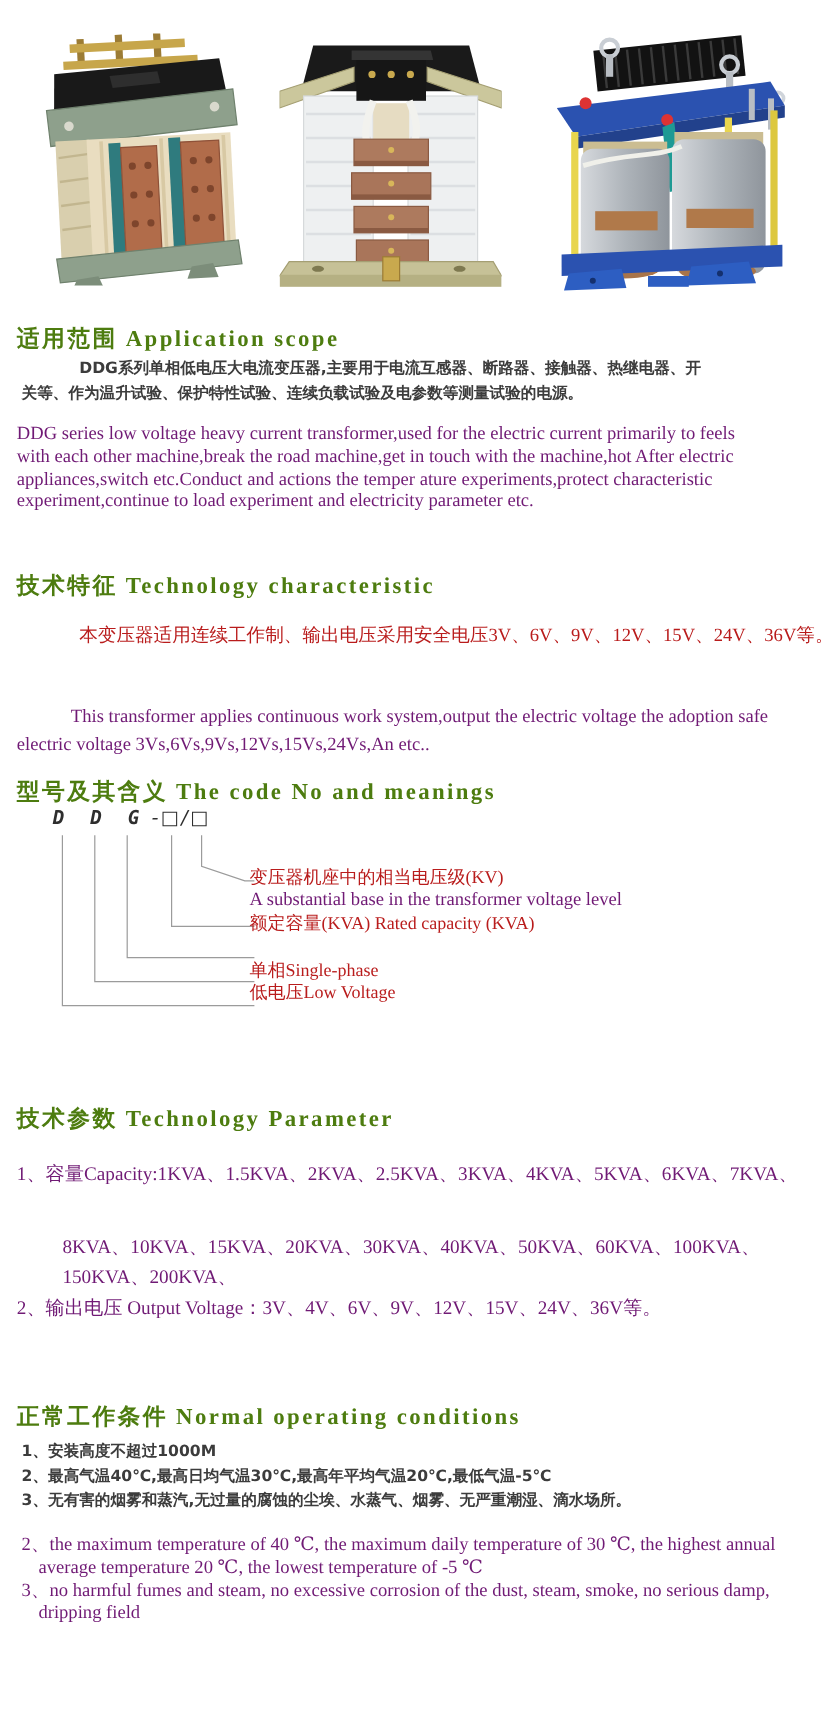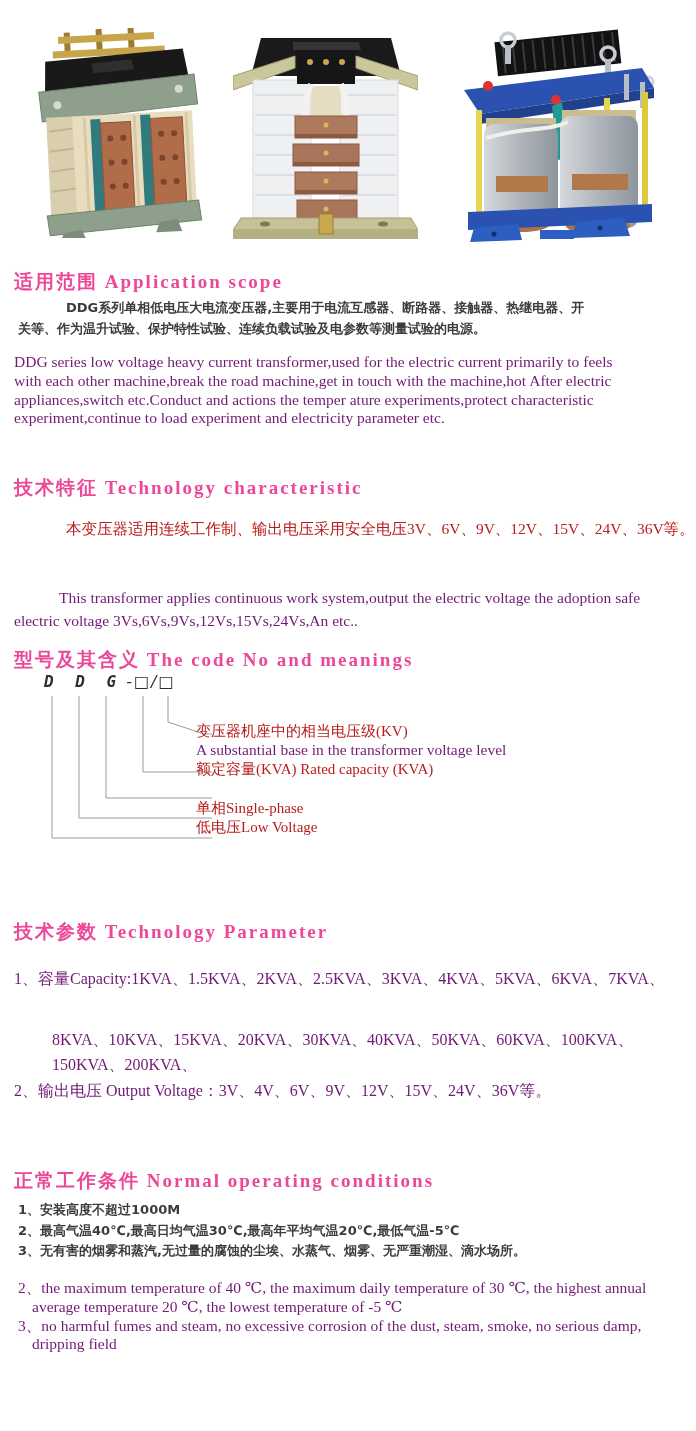--- a/index.html
+++ b/index.html
@@ -2,37 +2,37 @@
 <html><head>
 <meta charset="utf-8">
 <title></title>
 <style>
   html,body{margin:0;padding:0;background:#ffffff;}
   .page{position:relative;width:696px;height:1431px;background:#ffffff;overflow:hidden;
         font-family:"Liberation Serif","DejaVu Serif",serif;color:#222;}
   .abs{position:absolute;}
   
   .h-green{position:absolute;left:14px;font-family:"Liberation Serif","DejaVu Serif",serif;
-           font-size:19px;letter-spacing:2px;color:#ec4899;white-space:nowrap;}
+           font-size:19px;letter-spacing:2px;color:#4d7c0f;white-space:nowrap;}
   
   .cn-bold{font-family:"DejaVu Sans","Liberation Sans",sans-serif;font-weight:bold;
            font-size:13px;color:#3c3c3c;line-height:20.5px;white-space:nowrap;}
   .cn-song{font-family:"Liberation Serif","DejaVu Serif",serif;font-size:15px;color:#b91c1c;
            white-space:nowrap;}
   .serif{font-family:"Liberation Serif","DejaVu Serif",serif;font-size:15.5px;color:#701a75;
          line-height:18.8px;white-space:nowrap;}
   .photos-row{position:absolute;top:0;left:0;width:696px;height:248px;}
   .photo{position:absolute;}
   
   .code-section{position:absolute;left:0;top:630px;width:624px;height:230px;}
   .code-chars{position:absolute;top:42px;left:44px;font-family:"DejaVu Sans Mono","Liberation Mono",monospace;
               font-weight:bold;font-size:16px;color:#2e2e2e;letter-spacing:0;font-style:italic;}
   .code-prefix{word-spacing:12px;}
   .code-suffix{margin-left:10px;font-weight:normal;letter-spacing:2px;font-family:"DejaVu Sans",sans-serif;}
-  .code-label{position:absolute;left:196px;}
+  .code-label{position:absolute;left:208px;}
   .connector-svg{position:absolute;left:0;top:0;}
 </style>
 </head>
 <body>
 
 <div class="page">
 
   <div class="photos-row">
 
     <figure class="photo" style="left:35px;top:28px;width:170px;height:210px;margin:0;">

